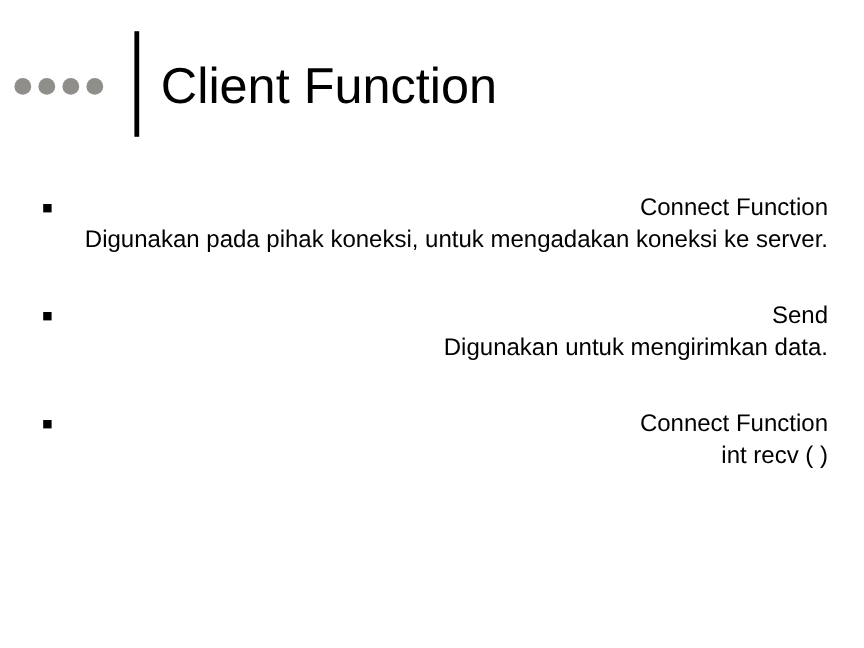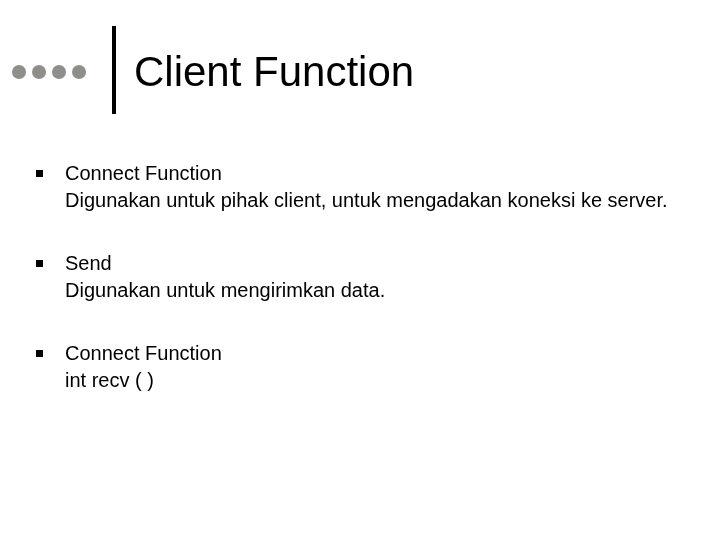--- a/index.html
+++ b/index.html
@@ -53,20 +53,21 @@
     top: 160px;
     left: 36px;
     right: 30px;
   }
   .item {
     display: flex;
     align-items: flex-start;
     margin-bottom: 36px;
     font-size: 20px;
     line-height: 1.35;
+    text-align: right;
   }
   .bullet {
     width: 7px;
     height: 7px;
     background: #000000;
     margin-top: 10px;
     margin-right: 22px;
     flex-shrink: 0;
   }
   .item-body {
@@ -91,21 +92,21 @@
     <div class="vbar"></div>
     <div class="title-text">Client Function</div>
   </div>
 
   <div class="content">
 
     <div class="item">
       <div class="bullet"></div>
       <div class="item-body">
         <span class="line">Connect Function</span>
-        <span class="line">Digunakan untuk pihak client, untuk mengadakan koneksi ke server.</span>
+        <span class="line">Digunakan pada pihak koneksi, untuk mengadakan koneksi ke server.</span>
       </div>
     </div>
 
     <div class="item">
       <div class="bullet"></div>
       <div class="item-body">
         <span class="line">Send</span>
         <span class="line">Digunakan untuk mengirimkan data.</span>
       </div>
     </div>

